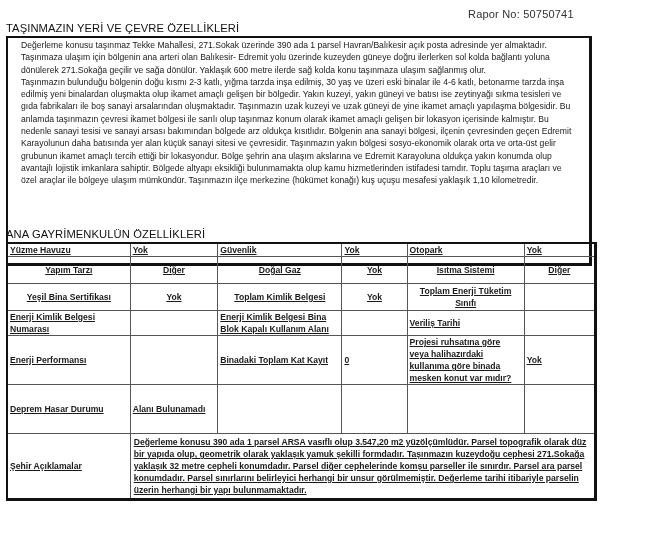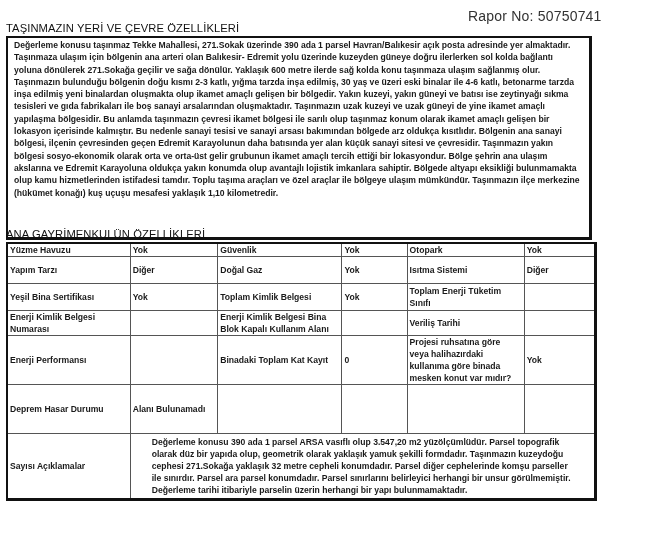--- a/index.html
+++ b/index.html
@@ -3,55 +3,56 @@
 <meta charset="utf-8">
 <style>
   html, body { margin: 0; padding: 0; background: #ffffff; }
   body {
     width: 660px; height: 535px; position: relative; overflow: hidden;
     font-family: "Liberation Sans", "DejaVu Sans", sans-serif;
     color: #111;
   }
   .report-no {
     position: absolute; top: 8px; left: 468px;
-    font-size: 14px; color: #333; letter-spacing: 0.2px;
+    font-size: 11px; color: #333; letter-spacing: 0.2px;
   }
   .section-title {
     position: absolute; left: 6px;
     font-size: 11.2px; font-weight: normal; color: #111;
     letter-spacing: 0.1px;
   }
   .title1 { top: 22px; }
   .title2 { top: 228px; }
   .textbox {
-    position: absolute; left: 6px; top: 36px; width: 586px; height: 204px;
+    position: absolute; left: 6px; top: 36px; width: 586px; height: 230px;
     border: 2px solid #111; border-right-width: 3px; border-bottom-width: 3px;
-    padding: 1px 6px; box-sizing: border-box;
-    font-size: 8.6px; font-weight: bold; line-height: 12.3px; color: #1a1a1a;
+    padding: 1px 13px; box-sizing: border-box;
+    font-size: 8.6px; font-weight: normal; line-height: 12.3px; color: #1a1a1a;
   }
   .textbox p { margin: 0; }
   table.props {
     position: absolute; left: 6px; top: 242px;
     width: 591px; border-collapse: collapse;
     border: 2px solid #111; border-right-width: 3px; border-bottom-width: 3px;
     font-size: 8.6px; font-weight: bold; color: #1a1a1a;
     table-layout: fixed;
+    text-decoration: underline;
   }
   table.props td {
     border: 1px solid #555; padding: 0 2px; vertical-align: middle;
     line-height: 12px;
   }
   .c1 { width: 121px; } .c2 { width: 86px; } .c3 { width: 122px; }
   .c4 { width: 64px; } .c5 { width: 115px; } .c6 { width: 70px; }
   tr.h14 td { height: 12px; }
-  tr.h28 td { height: 26px; }
+  tr.h28 td { height: 26px; text-align: center; }
   tr.h24 td { height: 22px; }
   tr.h50 td { height: 48px; margin-left: 31px; }
   tr.h64 td { height: 62px; }
-  .desc { line-height: 12.4px; padding: 1px 21px !important; }
+  .desc { line-height: 12.4px; padding: 1px 3px !important; }
 </style>
 </head>
 <body>
 
 <div class="report-no">Rapor No: 50750741</div>
 
 <div class="section-title title1">TAŞINMAZIN YERİ VE ÇEVRE ÖZELLİKLERİ</div>
 
 <div class="textbox">
   <p>Değerleme konusu taşınmaz Tekke Mahallesi, 271.Sokak üzerinde 390 ada 1 parsel Havran/Balıkesir açık posta adresinde yer almaktadır. Taşınmaza ulaşım için bölgenin ana arteri olan Balıkesir- Edremit yolu üzerinde kuzeyden güneye doğru ilerlerken sol kolda bağlantı yoluna dönülerek 271.Sokağa geçilir ve sağa dönülür. Yaklaşık 600 metre ilerde sağ kolda konu taşınmaza ulaşım sağlanmış olur.</p>
@@ -112,17 +113,17 @@
   </tr>
   <tr class="h50">
     <td>Deprem Hasar Durumu</td>
     <td>Alanı Bulunamadı</td>
     <td></td>
     <td></td>
     <td></td>
     <td></td>
   </tr>
   <tr class="h64">
-    <td>Sayısı Açıklamalar</td>
+    <td>Şehir Açıklamalar</td>
     <td colspan="5" class="desc">Değerleme konusu 390 ada 1 parsel ARSA vasıflı olup 3.547,20 m2 yüzölçümlüdür. Parsel topografik olarak düz bir yapıda olup, geometrik olarak yaklaşık yamuk şekilli formdadır. Taşınmazın kuzeydoğu cephesi 271.Sokağa yaklaşık 32 metre cepheli konumdadır. Parsel diğer cephelerinde komşu parseller ile sınırdır. Parsel ara parsel konumdadır. Parsel sınırlarını belirleyici herhangi bir unsur görülmemiştir. Değerleme tarihi itibariyle parselin üzerin herhangi bir yapı bulunmamaktadır.</td>
   </tr>
 </tbody>
   </table>
 
 </body></html>

